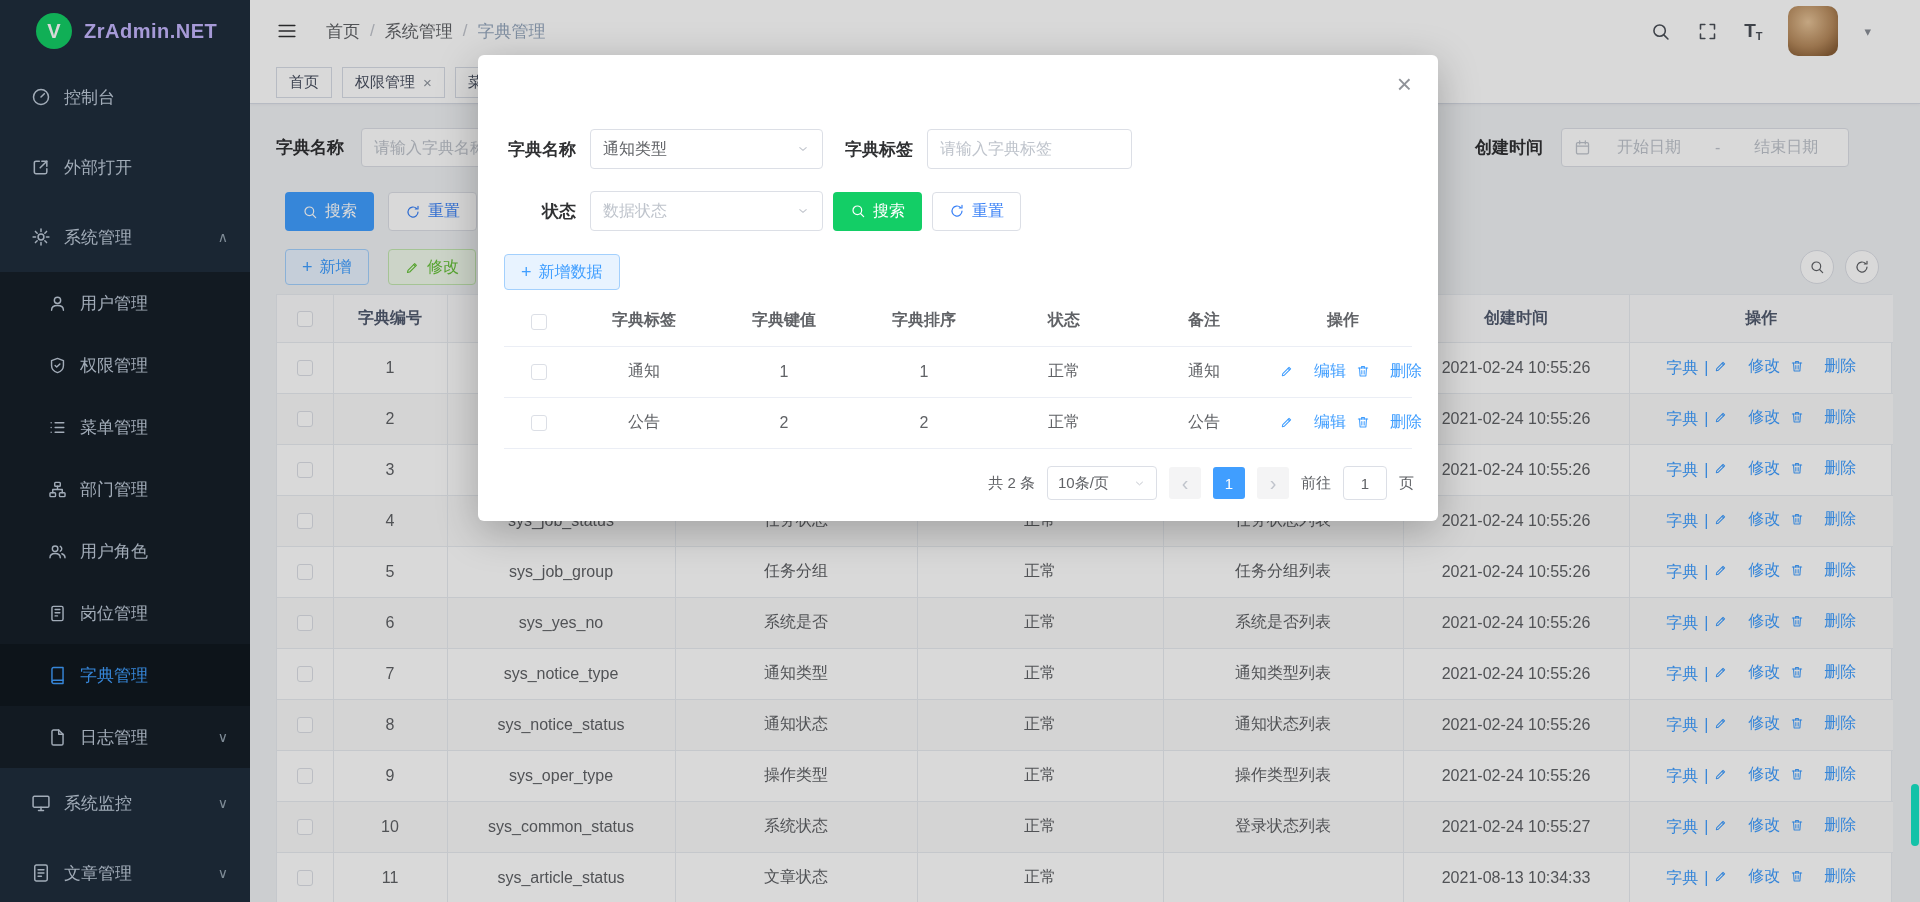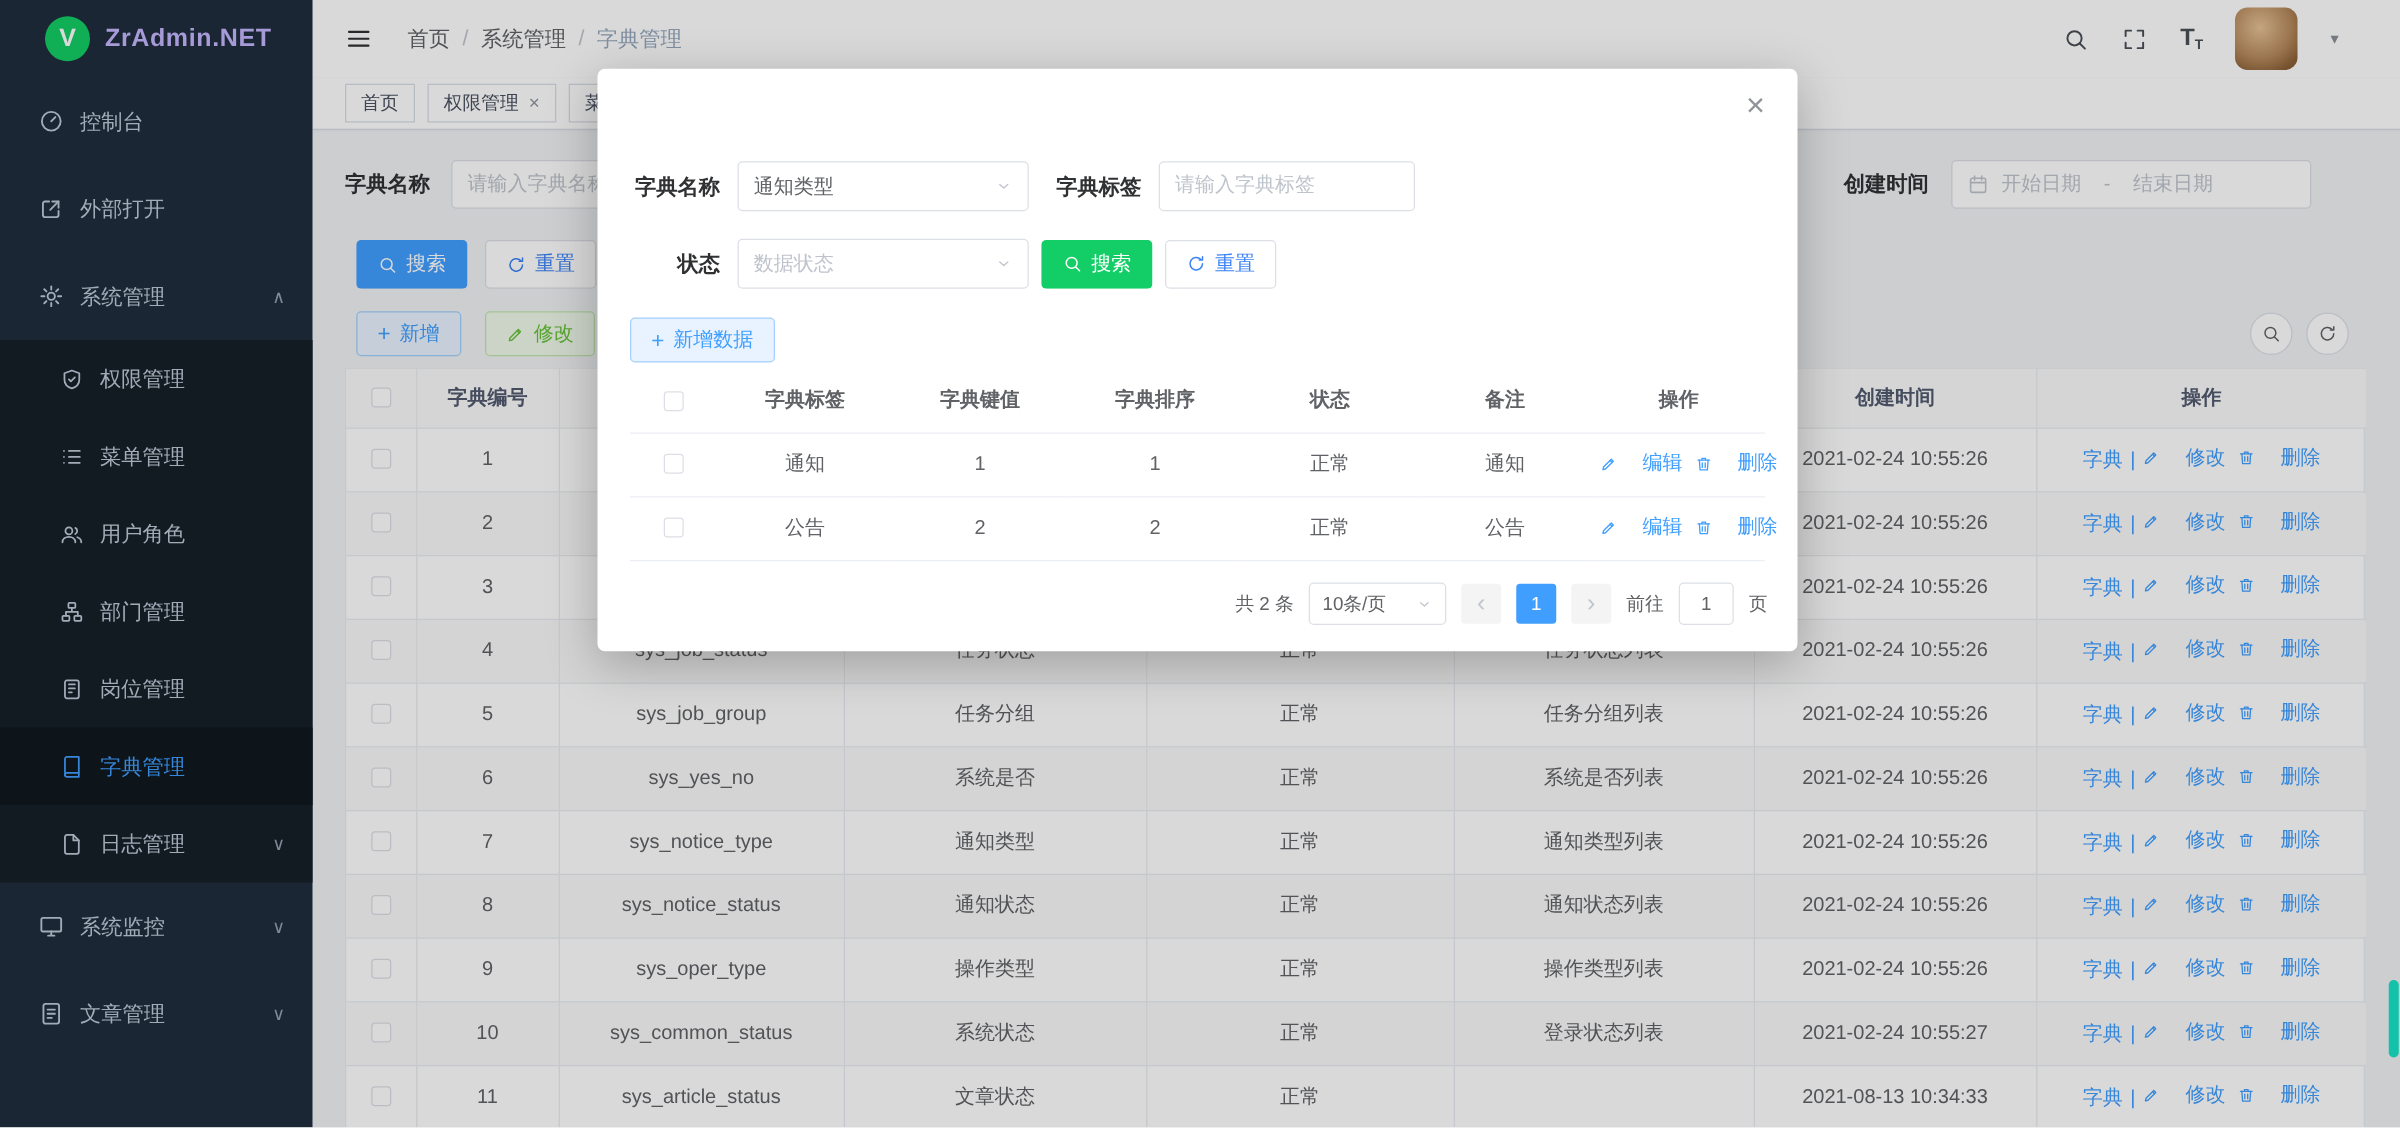--- a/index.html
+++ b/index.html
@@ -37,21 +37,21 @@
   .tabbar{position:absolute;left:250px;top:62px;width:1670px;height:42px;background:#fff;border-bottom:1px solid #d8dce5;display:flex;align-items:center;gap:10px;padding:0 26px;z-index:3;box-shadow:0 1px 3px rgba(0,0,0,.04)}
   .tab{height:31px;border:1px solid #d8dce5;background:#fff;color:#495060;font-size:15px;display:flex;align-items:center;gap:8px;padding:0 12px;cursor:pointer;white-space:nowrap}
   .tab-close{font-size:15px;color:#8f959e;line-height:1}
 
   
   .q-label{position:absolute;height:39px;line-height:39px;font-weight:bold;color:#303133;font-size:17px;white-space:nowrap}
   .q-dictname{left:276px;top:128px}
   .q-time{left:1475px;top:128px}
   .q-input{position:absolute;left:361px;top:128px;width:245px;height:39px;border:1px solid #dcdfe6;border-radius:4px;padding:0 12px;font-size:16px;color:#606266;font-family:inherit;background:#fff;outline:none}
   input::placeholder{color:#bfc4cc}
-  .q-range{position:absolute;left:1561px;top:128px;width:288px;height:39px;border:1px solid #dcdfe6;border-radius:4px;background:#fff;display:flex;align-items:center;gap:10px;padding:0 12px;color:#bfc4cc;font-size:16px;cursor:pointer}
+  .q-range{position:absolute;left:1561px;top:128px;width:288px;height:39px;border:1px solid #dcdfe6;border-radius:4px;background:#fff;display:flex;align-items:center;gap:26px;padding:0 12px;color:#bfc4cc;font-size:16px;cursor:pointer}
   .q-range .rsep{margin:0 8px;color:#bfc4cc}
 
   .btn{display:inline-flex;align-items:center;justify-content:center;gap:7px;height:39px;padding:0 16px;border-radius:4px;font-size:16px;border:1px solid transparent;cursor:pointer;font-family:inherit;white-space:nowrap;background:#fff}
   .btn-blue{background:#409eff;color:#fff}
   .btn-green{background:#13ce66;color:#fff}
   .btn-plain{border-color:#dcdfe6;color:#3b82f6}
   .btn-lblue{background:#e8f3ff;border-color:#a3d0fd;color:#409eff;height:36px}
   .btn-lgreen{background:#f0f9eb;border-color:#c2e7b0;color:#67c23a;height:36px}
   .plus{font-size:18px;line-height:1}
   .q-search{position:absolute;left:285px;top:192px}
@@ -225,48 +225,56 @@
               <use href="#i-gear"></use>
             </svg>
           </span>
         <span>系统管理</span>
         <span class="caret">∧</span>
       </div>
       <div class="submenu">
         <div class="menu-item">
           <span class="mi">
               <svg class="ic" width="19" height="19">
+                <use href="#i-user"></use>
+              </svg>
+            </span>
+          <span>用户管理</span>
+        </div>
+        <div class="menu-item">
+          <span class="mi">
+              <svg class="ic" width="19" height="19">
                 <use href="#i-shield"></use>
               </svg>
             </span>
           <span>权限管理</span>
         </div>
         <div class="menu-item">
           <span class="mi">
               <svg class="ic" width="19" height="19">
                 <use href="#i-list"></use>
               </svg>
             </span>
           <span>菜单管理</span>
         </div>
         <div class="menu-item">
           <span class="mi">
               <svg class="ic" width="19" height="19">
+                <use href="#i-tree"></use>
+              </svg>
+            </span>
+          <span>部门管理</span>
+        </div>
+        <div class="menu-item">
+          <span class="mi">
+              <svg class="ic" width="19" height="19">
                 <use href="#i-users"></use>
               </svg>
             </span>
           <span>用户角色</span>
-        </div>
-        <div class="menu-item">
-          <span class="mi">
-              <svg class="ic" width="19" height="19">
-                <use href="#i-tree"></use>
-              </svg>
-            </span>
-          <span>部门管理</span>
         </div>
         <div class="menu-item">
           <span class="mi">
               <svg class="ic" width="19" height="19">
                 <use href="#i-badge"></use>
               </svg>
             </span>
           <span>岗位管理</span>
         </div>
         <div class="menu-item active">

